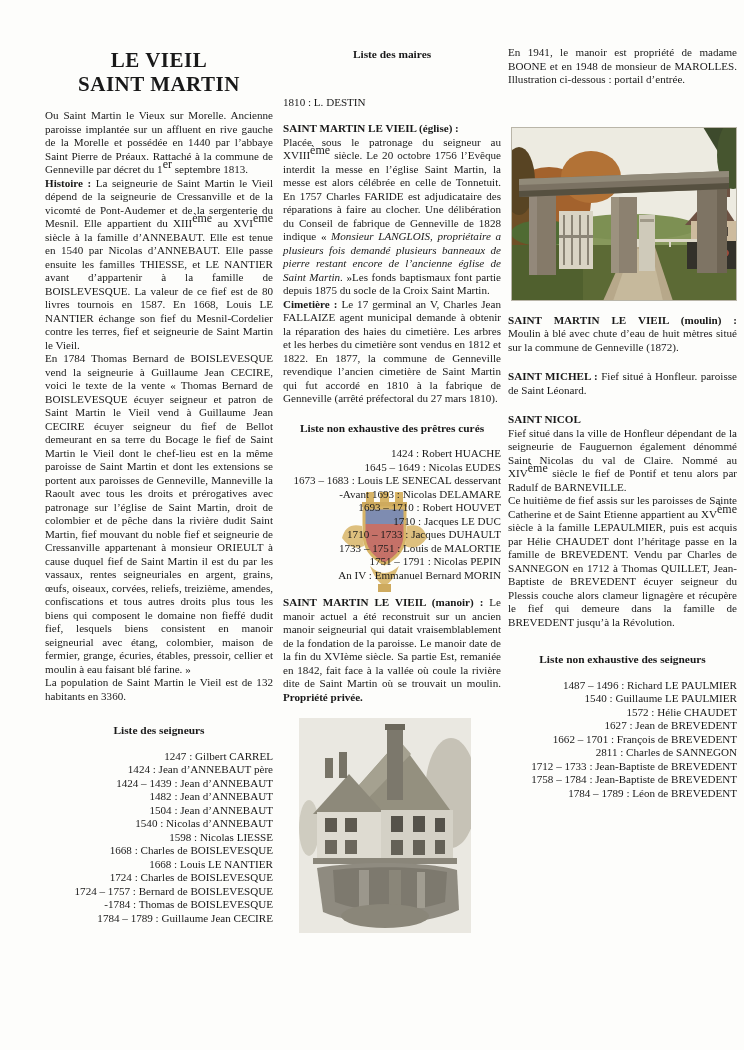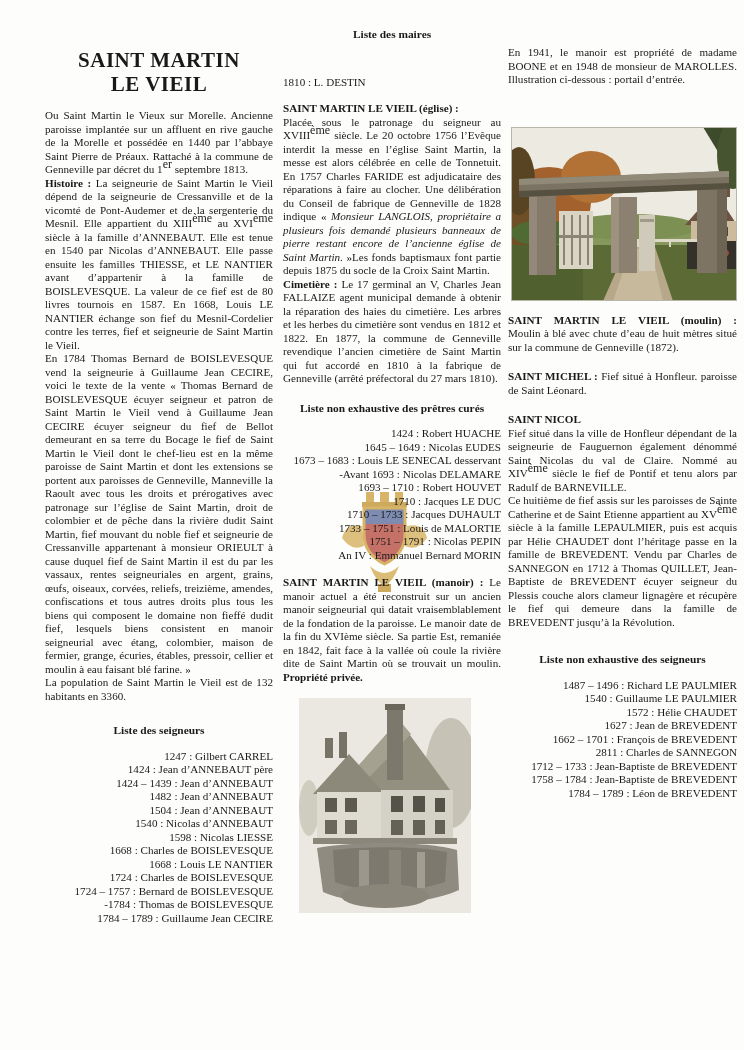--- a/index.html
+++ b/index.html
@@ -31,22 +31,22 @@
   .gap14{margin-top:14px;}
   .gap16{margin-top:16px;}
   .photo{display:block;}
   .crest{position:absolute;left:45px;top:492px;z-index:-1;opacity:0.95;}
 </style>
 </head>
 <body>
 
 <div class="col" id="col1">
   <div class="page-title">
+    <div>LE VIEIL</div>
     <div>SAINT MARTIN</div>
-    <div>LE VIEIL</div>
   </div>
 
   <p><span>Ou Saint Martin le Vieux sur Morelle. Ancienne paroisse implantée sur un affluent en rive gauche de la Morelle et possédée en 1440 par l’abbaye Saint Pierre de Préaux. Rattaché à la commune de Genneville par décret du 1</span><sup>er</sup><span> septembre 1813.</span></p>
 
   <p><span class="hl">Histoire : </span><span>La seigneurie de Saint Martin le Vieil dépend de la seigneurie de Cressanville et de la vicomté de Pont-Audemer et de la sergenterie du Mesnil. Elle appartient du XIII</span><sup>ème</sup><span> au XVI</span><sup>ème</sup><span> siècle à la famille d’ANNEBAUT. Elle est tenue en 1540 par Nicolas d’ANNEBAUT. Elle passe ensuite les familles THIESSE, et LE NANTIER avant d’appartenir à la famille de BOISLEVESQUE. La valeur de ce fief est de 80 livres tournois en 1587. En 1668, Louis LE NANTIER échange son fief du Mesnil-Cordelier contre les terres, fief et seigneurie de Saint Martin le Vieil.</span></p>
 
   <p>En 1784 Thomas Bernard de BOISLEVESQUE vend la seigneurie à Guillaume Jean CECIRE, voici le texte de la vente « Thomas Bernard de BOISLEVESQUE écuyer seigneur et patron de Saint Martin le Vieil vend à Guillaume Jean CECIRE écuyer seigneur du fief de Bellot demeurant en sa terre du Bocage le fief de Saint Martin le Vieil dont le chef-lieu est en la même paroisse de Saint Martin et dont les extensions se portent aux paroisses de Genneville, Manneville la Raoult avec tous les droits et prérogatives avec patronage sur l’église de Saint Martin, droit de colombier et de pêche dans la rivière dudit Saint Martin, fief mouvant du noble fief et seigneurie de Cressanville appartenant à monsieur ORIEULT à cause duquel fief de Saint Martin il est du par les vassaux, rentes seigneuriales en argent, grains, œufs, oiseaux, corvées, reliefs, treizième, amendes, confiscations et tous autres droits plus tous les biens qui composent le domaine non fieffé dudit fief, lesquels biens consistent en manoir seigneurial avec étang, colombier, maison de fermier, grange, écuries, étables, pressoir, cellier et moulin à eau faisant blé farine. »</p>
 
   <p>La population de Saint Martin le Vieil est de 132 habitants en 3360.</p>
 
@@ -80,21 +80,21 @@
       <path d="M36,16 h41 v26 q0,20 -20.5,30 q-20.5,-10 -20.5,-30 Z" fill="#bd5a50"></path>
       <path d="M36,16 h41 v16 h-41 Z" fill="#6a7aa6"></path>
       <path d="M36,16 h41 v26 q0,20 -20.5,30 q-20.5,-10 -20.5,-30 Z" fill="none" stroke="#d2a94f" stroke-width="3"></path>
       <path d="M34,34 q-16,-4 -20,12 q10,14 22,8" fill="#d2a94f" opacity="0.85"></path>
       <path d="M79,34 q16,-4 20,12 q-10,14 -22,8" fill="#d2a94f" opacity="0.85"></path>
       <path d="M42,74 q14,14 29,0 q-6,16 -14.5,20 q-8.5,-4 -14.5,-20" fill="#d2a94f" opacity="0.9"></path>
       <rect x="50" y="92" width="13" height="8" fill="#c79d44"></rect>
     </g>
   </svg>
 
-  <div class="hc" style="margin-top:28px;">Liste des maires</div>
+  <div class="hc" style="margin-top:48px;">Liste des maires</div>
 
   <p style="margin-top:34px;text-align:left;">1810 : L. DESTIN</p>
 
   <div class="hl" style="margin-top:13px;">SAINT MARTIN LE VIEIL (église) :</div>
   <p><span>Placée sous le patronage du seigneur au XVIII</span><sup>ème</sup><span> siècle. Le 20 octobre 1756 l’Evêque interdit la messe en l’église Saint Martin, la messe est alors célébrée en celle de Tonnetuit. En 1757 Charles FARIDE est adjudicataire des réparations à faire au clocher. Une délibération du Conseil de fabrique de Genneville de 1828 indique « </span><span class="it">Monsieur LANGLOIS, propriétaire a plusieurs fois demandé plusieurs banneaux de pierre restant encore de l’ancienne église de Saint Martin.</span><span> »Les fonds baptismaux font partie depuis 1875 du socle de la Croix Saint Martin.</span></p>
 
   <p><span class="hl">Cimetière : </span><span>Le 17 germinal an V, Charles Jean FALLAIZE agent municipal demande à obtenir la réparation des haies du cimetière.  Les arbres et les herbes du cimetière sont vendus en 1812 et 1822. En 1877, la commune de Genneville revendique l’ancien cimetière de Saint Martin qui fut accordé en 1810 à la fabrique de Genneville (arrêté préfectoral du 27 mars 1810).</span></p>
 
   <div class="hc gap16">Liste non exhaustive des prêtres curés</div>
 

